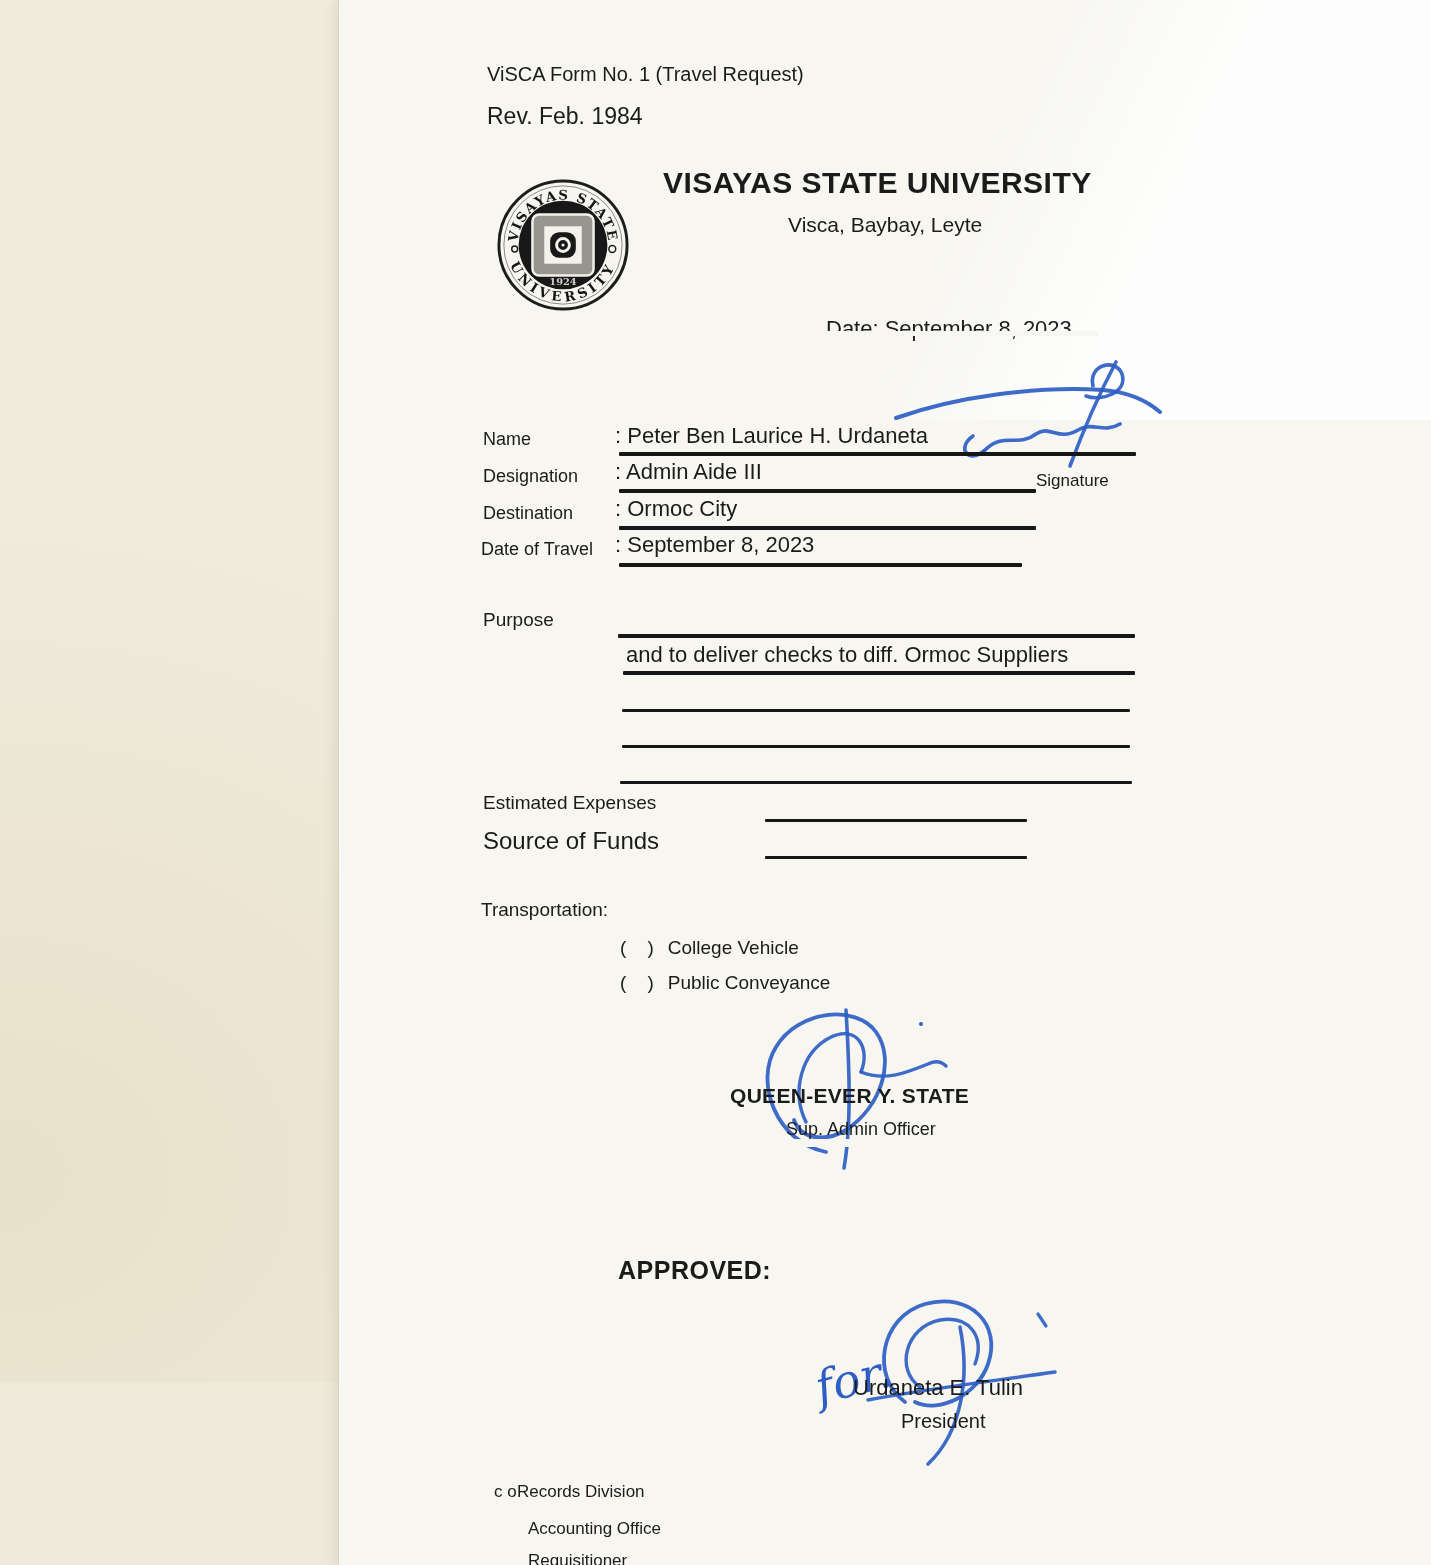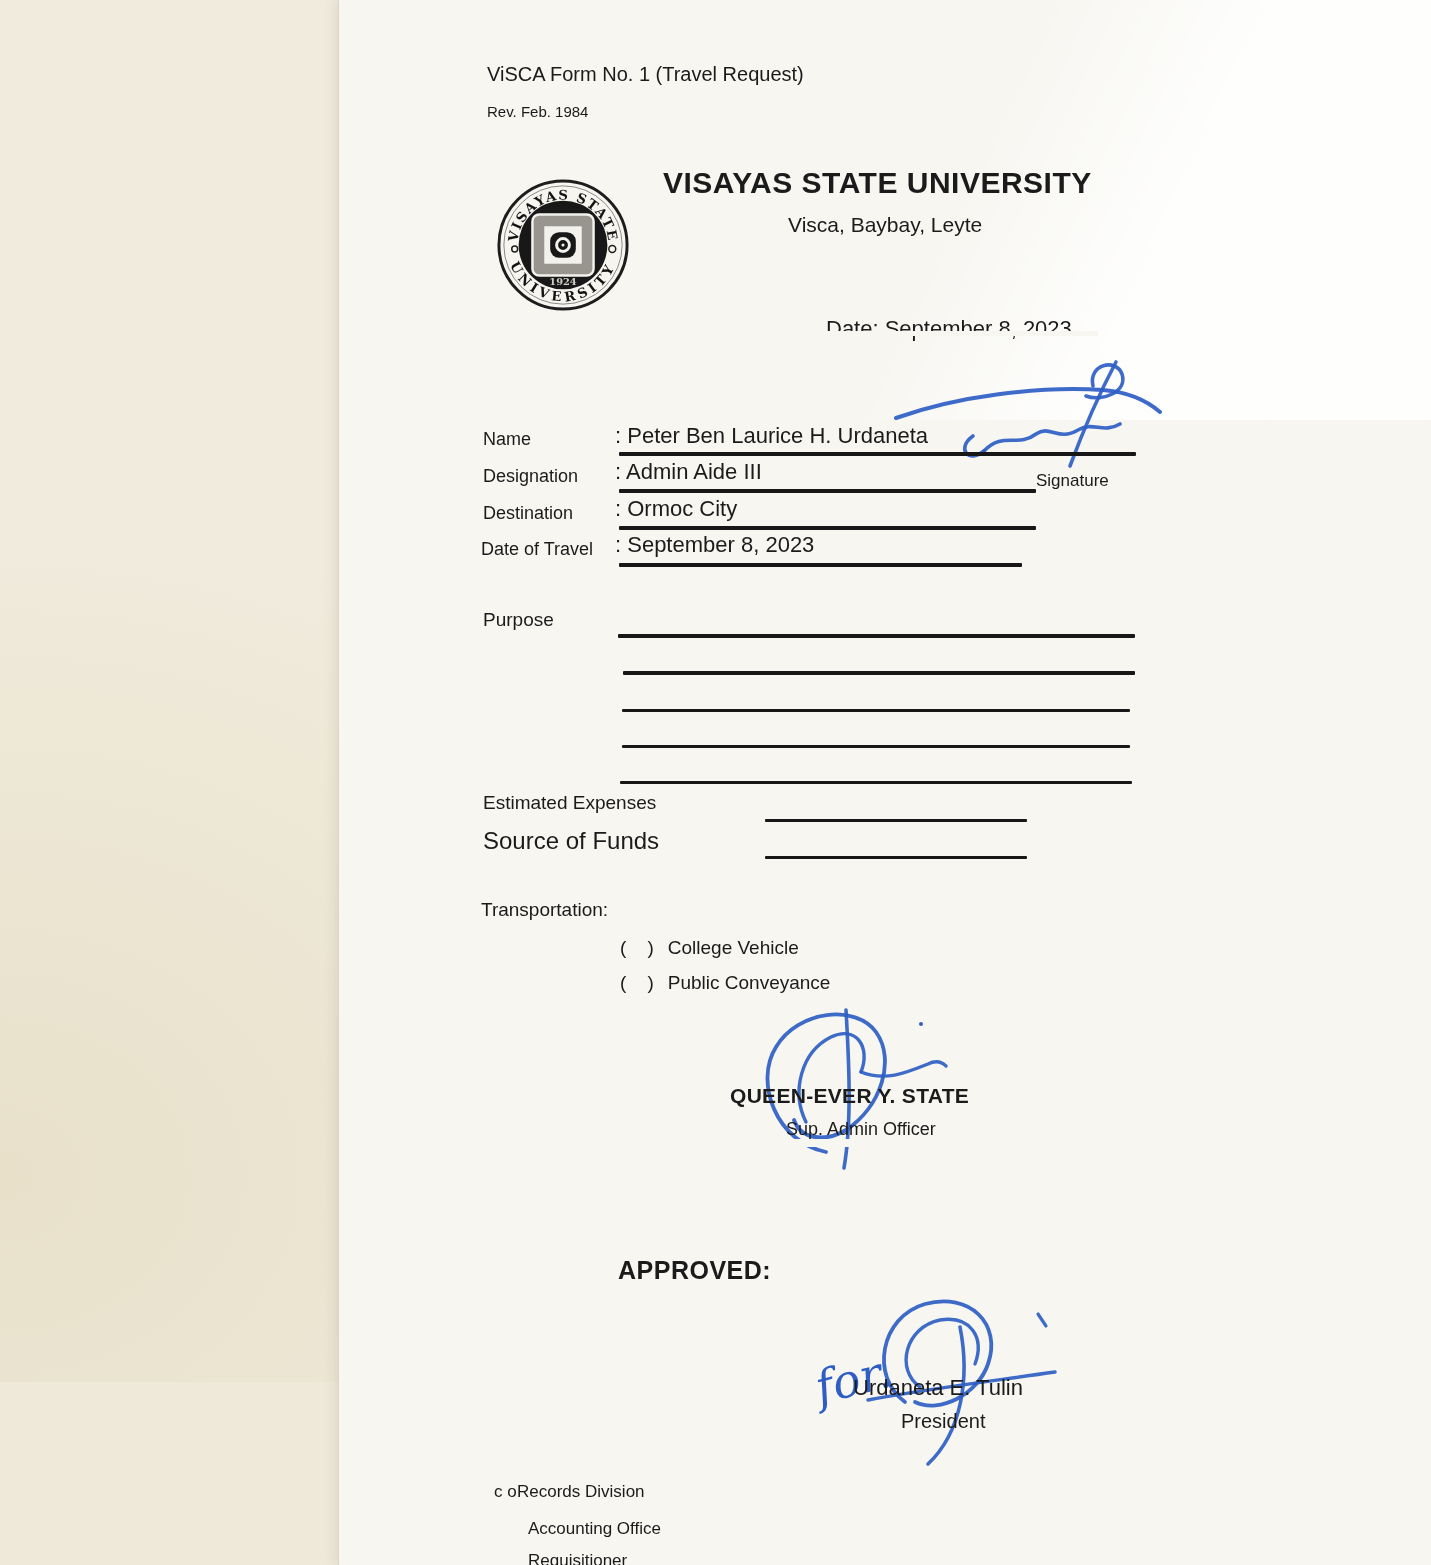--- a/index.html
+++ b/index.html
@@ -32,21 +32,21 @@
   .ink-text{fill:#2e5ec4;font-family:"DejaVu Serif", serif;font-style:italic;}
   svg{position:absolute;overflow:visible;}
 </style>
 </head>
 <body>
 
 <div class="canvas">
   <div class="page"></div>
 
   <div class="abs" style="left:487px;top:63px;font-size:20px;">ViSCA Form No. 1 (Travel Request)</div>
-  <div class="abs" style="left:487px;top:103px;font-size:15px;">Rev. Feb. 1984</div>
+  <div class="abs" style="left:487px;top:103px;font-size:23px;">Rev. Feb. 1984</div>
 
   <svg style="left:494px;top:176px;" width="138" height="138" viewBox="0 0 140 140">
     <defs>
       <path id="arcTop" d="M 24,70 A 46,46 0 0 1 116,70"></path>
       <path id="arcBottom" d="M 13,70 A 57,57 0 0 0 127,70"></path>
     </defs>
     <circle cx="70" cy="70" r="65" fill="#f6f5f0" stroke="#1d1d1d" stroke-width="3"></circle>
     <circle cx="70" cy="70" r="60" fill="none" stroke="#1d1d1d" stroke-width="1" opacity="0.5"></circle>
     <circle cx="70" cy="70" r="45" fill="#181818"></circle>
     <rect x="39" y="39" width="62" height="62" rx="7" fill="#98958e" stroke="#f2f1ec" stroke-width="2.5"></rect>
@@ -91,20 +91,21 @@
   <div class="abs small" style="left:483px;top:503px;">Destination</div>
   <div class="abs value" style="left:615px;top:496px;">: Ormoc City</div>
   <div class="rule" style="left:619px;top:526px;width:417px;height:4px;"></div>
 
   <div class="abs small" style="left:481px;top:539px;">Date of Travel</div>
   <div class="abs value" style="left:615px;top:532px;">: September 8, 2023</div>
   <div class="rule" style="left:619px;top:563px;width:403px;height:4px;"></div>
 
   <div class="abs" style="left:483px;top:609px;font-size:19px;">Purpose</div>
   <div class="rule" style="left:618px;top:634px;width:517px;height:4px;"></div>
+  <div class="abs value" style="left:626px;top:642px;">and to deliver checks to diff. Ormoc Suppliers</div>
   <div class="rule" style="left:623px;top:671px;width:512px;height:4px;"></div>
   <div class="rule" style="left:622px;top:709px;width:508px;height:3px;"></div>
   <div class="rule" style="left:622px;top:745px;width:508px;height:3px;"></div>
   <div class="rule" style="left:620px;top:781px;width:512px;height:3px;"></div>
 
   <div class="abs" style="left:483px;top:792px;font-size:19px;">Estimated Expenses</div>
   <div class="rule" style="left:765px;top:819px;width:262px;height:3px;"></div>
   <div class="abs" style="left:483px;top:827px;font-size:24px;">Source of Funds</div>
   <div class="rule" style="left:765px;top:856px;width:262px;height:3px;"></div>
 

